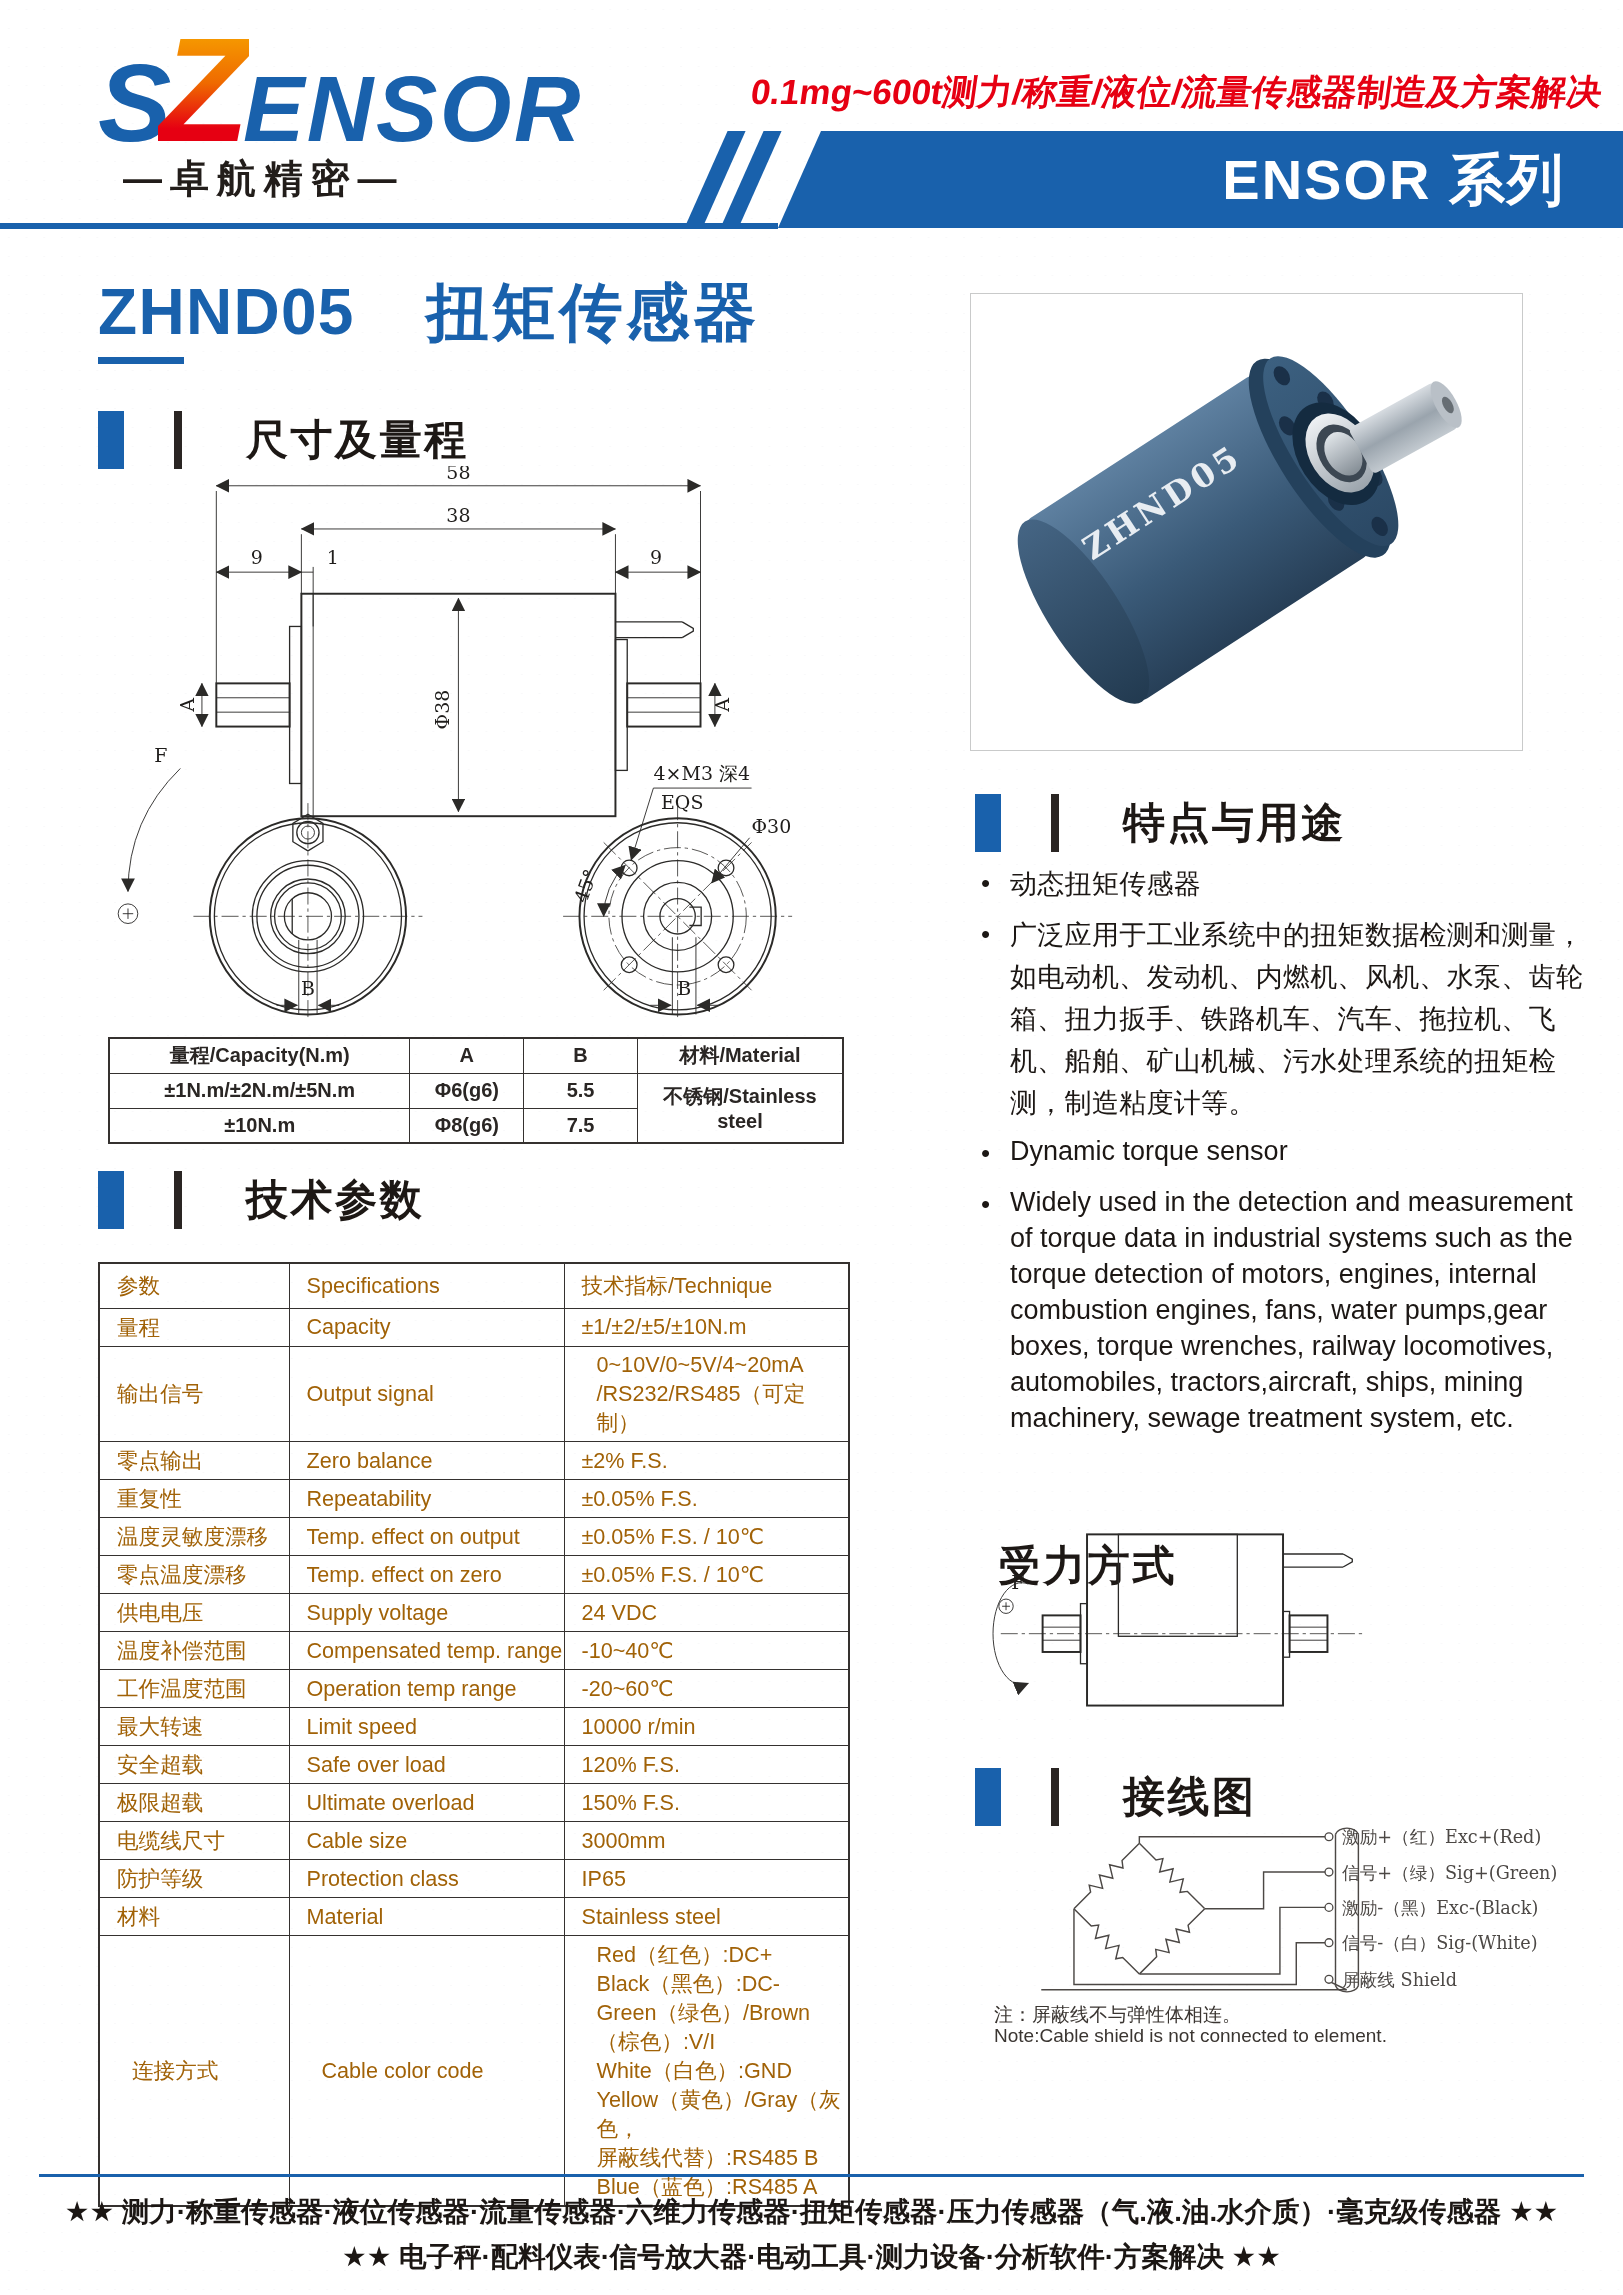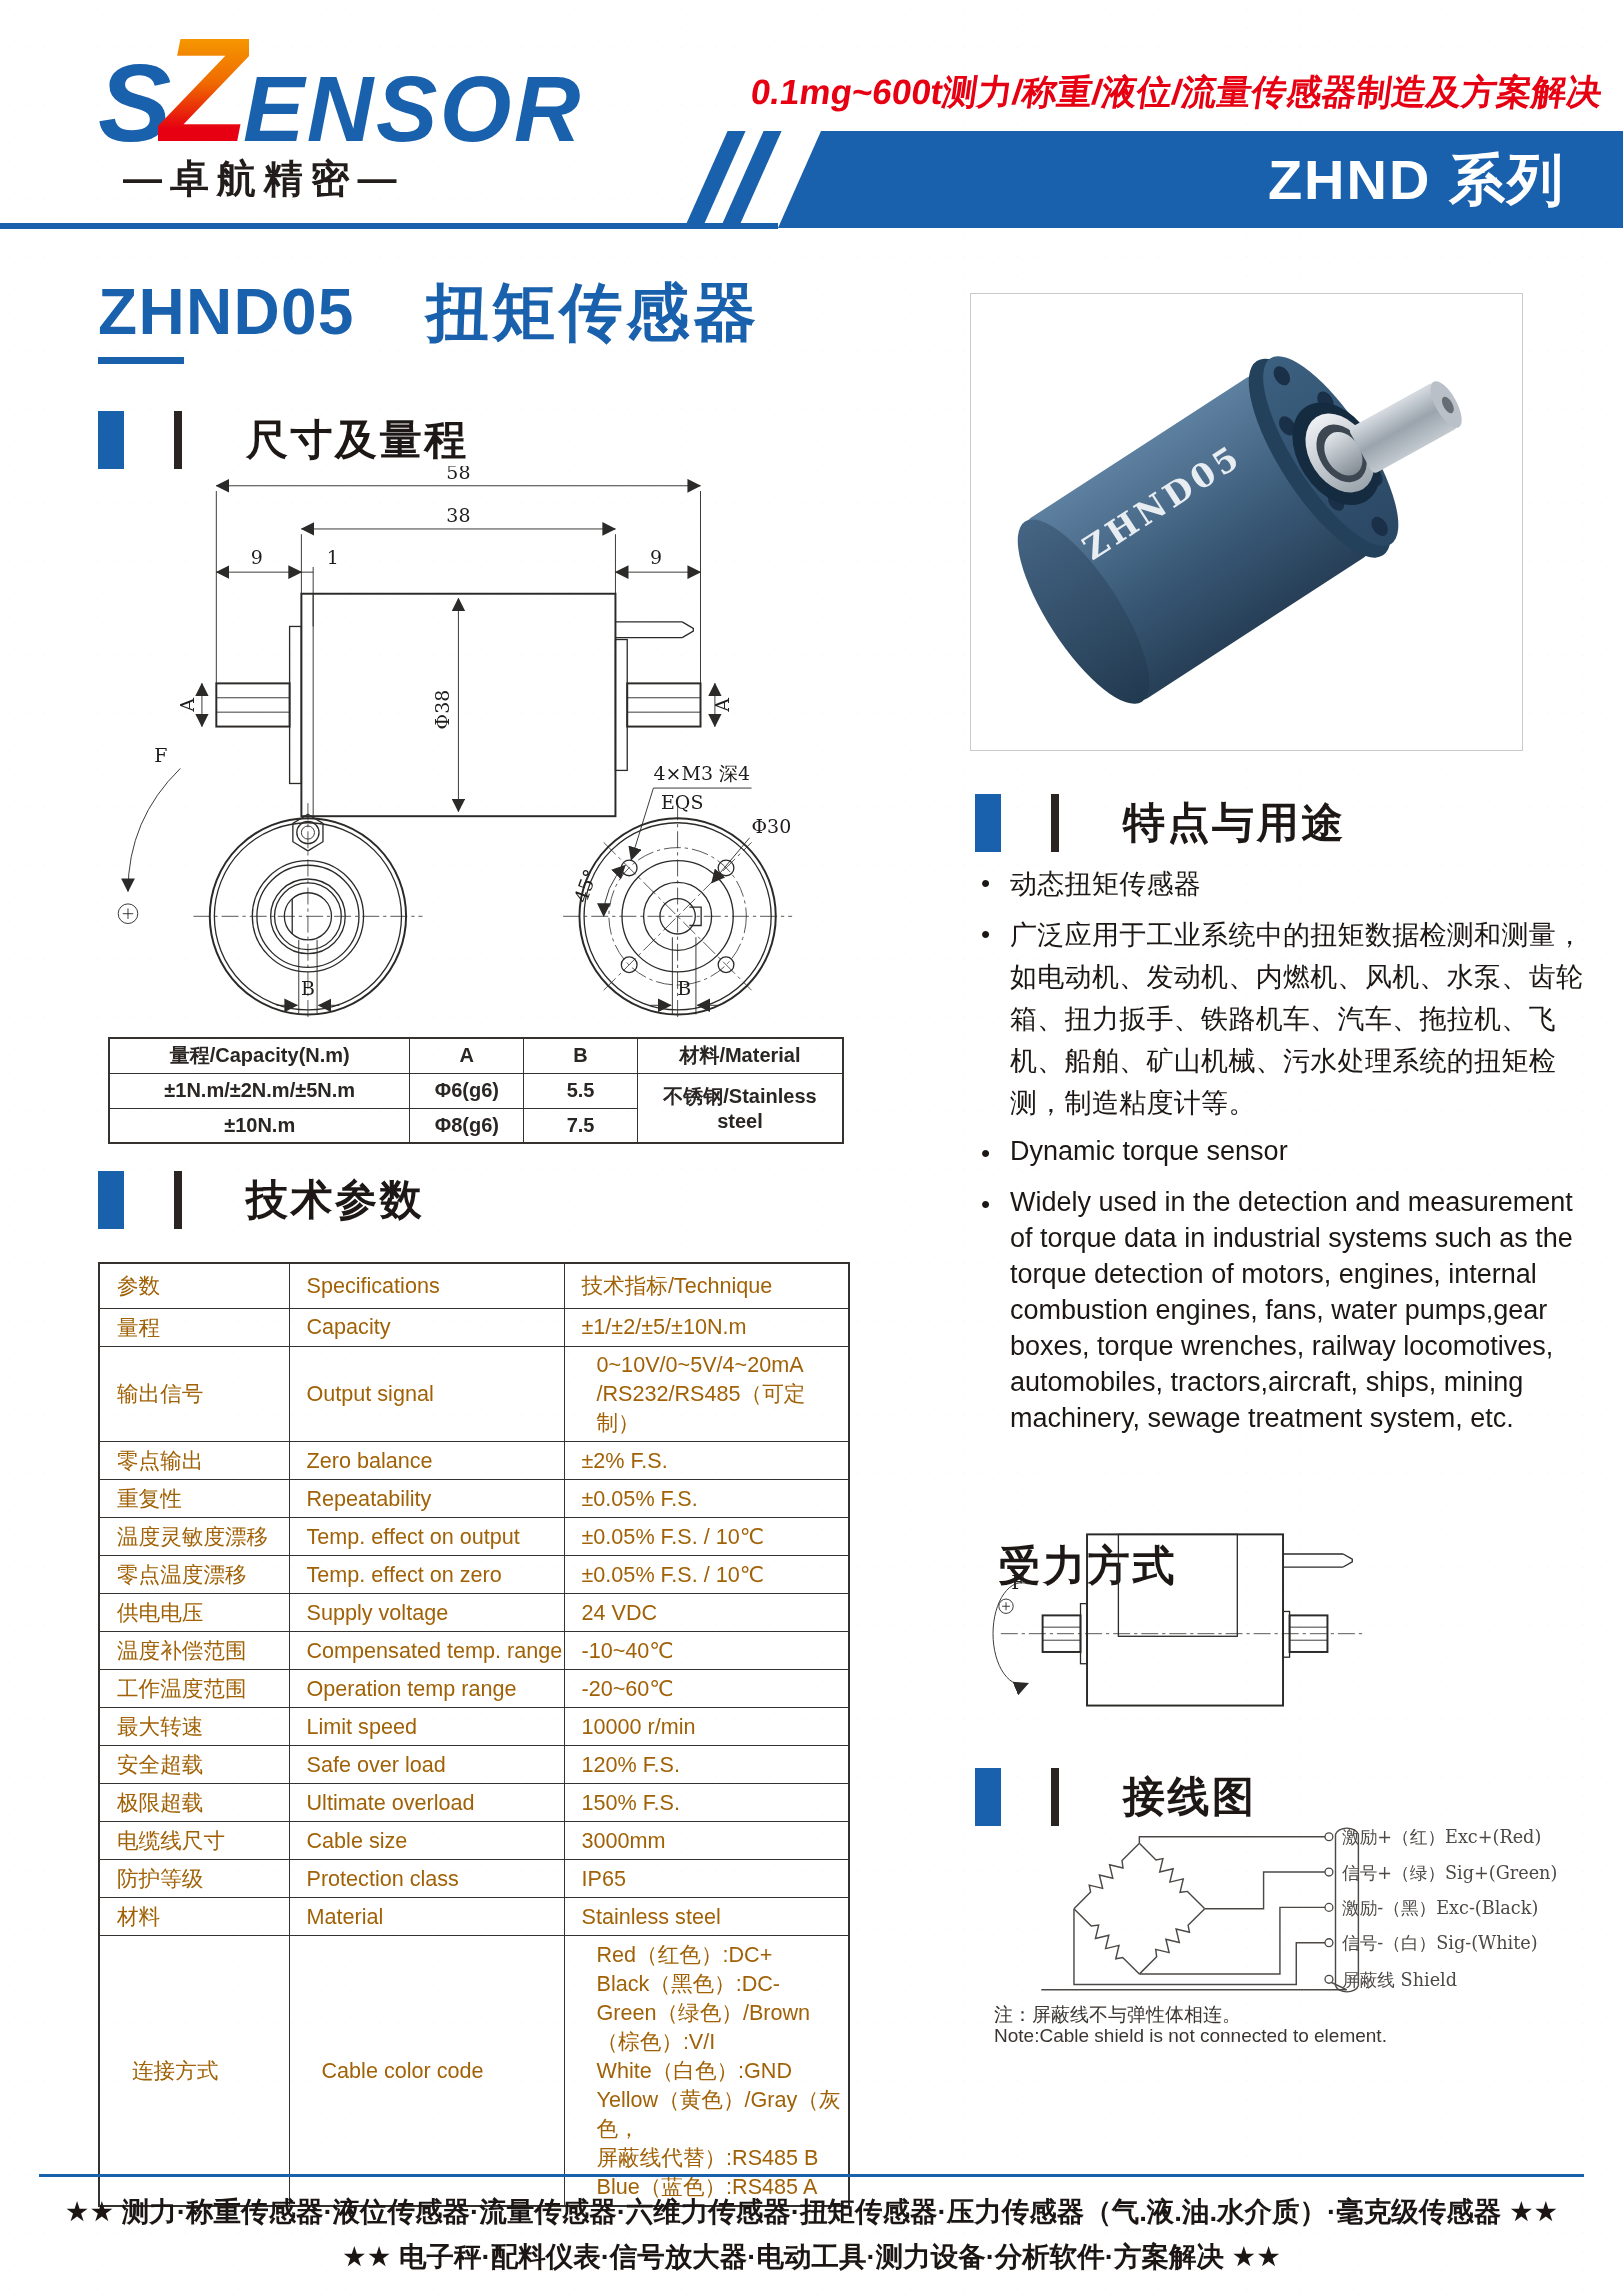--- a/index.html
+++ b/index.html
@@ -92,21 +92,21 @@
 <div class="page">
 
   <div class="logo">
     <span class="ls">S</span><span class="lz">Z</span><span class="lr">ENSOR</span>
   </div>
   <div class="logo-sub">—卓航精密—</div>
   <div class="slogan">0.1mg~600t测力/称重/液位/流量传感器制造及方案解决</div>
   <div class="stripe s1"></div>
   <div class="stripe s2"></div>
   <div class="banner">
-    <span>ZHND 系列</span>
+    <span>ENSOR 系列</span>
   </div>
   <div class="blue-rule"></div>
 
   <div class="title-row">
     <span class="model">ZHND05</span>
     <span class="tname">扭矩传感器</span>
   </div>
   <div class="title-dash"></div>
 
   <div class="sec" style="left:98px;top:410px;">

